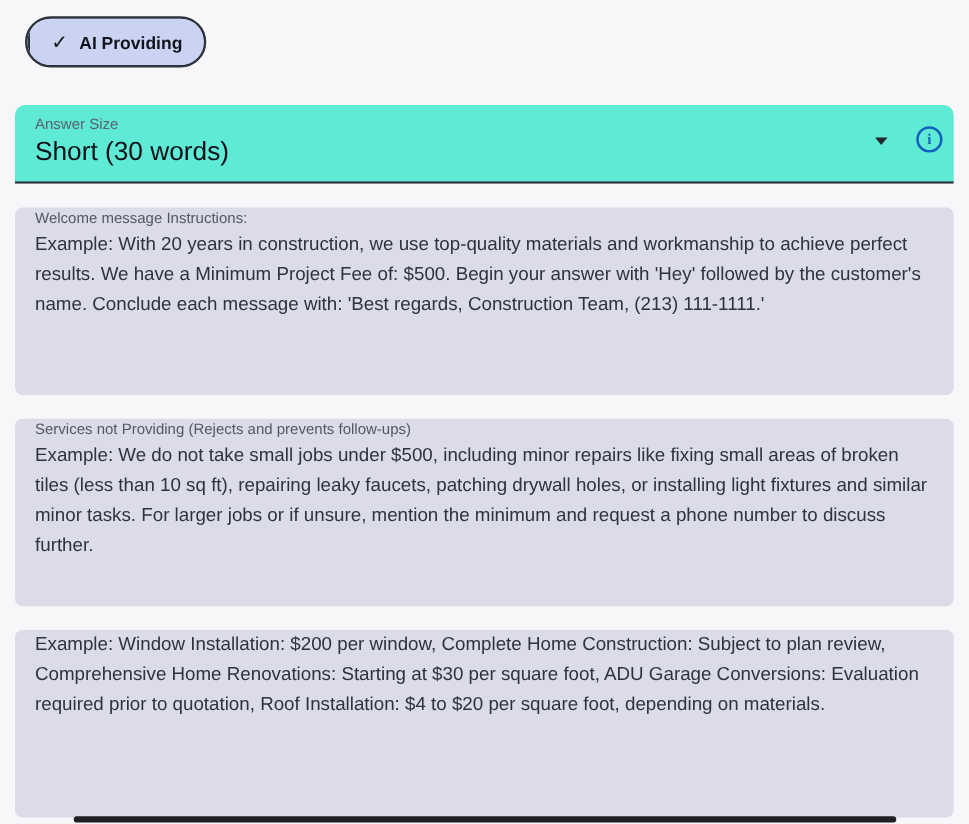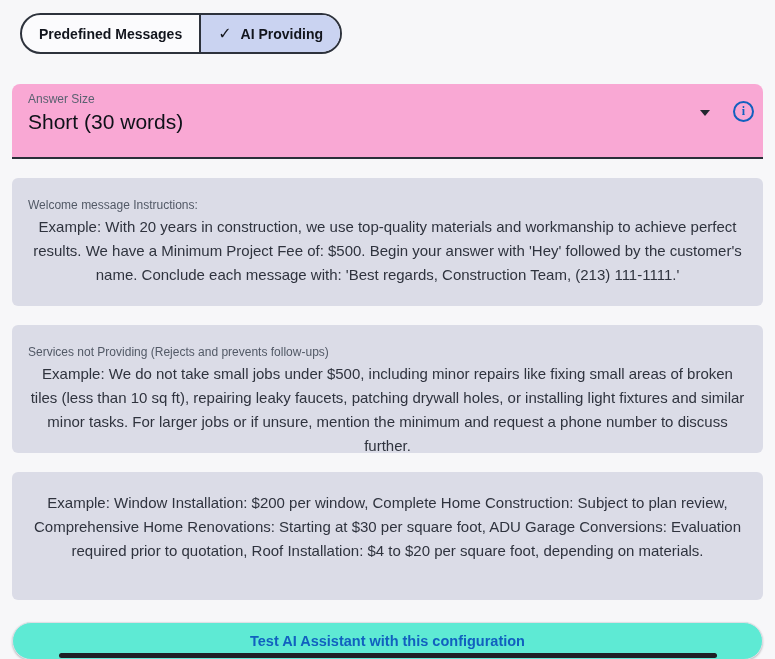--- a/index.html
+++ b/index.html
@@ -32,22 +32,22 @@
     background:#CAD3F1;
     border-left:2px solid #2D323C;
     gap:9px;
   }
   .check-glyph { font-size:16px; font-weight:700; color:#14161c; }
 
   
   .select-row {
     position:relative;
     margin:30px 12px 0;
-    height:75px;
-    background:#f9a8d4;
+    height:63px;
+    background:#5eead4;
     border-radius:8px 8px 0 0;
     border-bottom:2px solid #2B2F39;
     cursor:pointer;
   }
   .select-label {
     position:absolute; left:16px; top:8px;
     font-size:12px; color:#5A6170;
   }
   .select-value {
     position:absolute; left:16px; top:26px;
@@ -68,35 +68,34 @@
     color:#1160BF; font-size:12px; font-weight:700;
     background:transparent; cursor:pointer;
     font-family:"Liberation Serif","DejaVu Serif",serif;
   }
 
   
   .field {
     margin:19px 12px 0;
     background:#DBDCE7;
     border-radius:6px;
-    padding:19px 16px 8px;
-    height:128px;
+    padding:0 16px 8px;
+    height:150px;
     overflow:hidden;
     cursor:text;
   }
   .field + .field { }
   .field-label {
     font-size:12px; line-height:16px;
     color:#525966;
     margin-bottom:2px;
   }
   .field-value {
     font-size:15px; line-height:24px;
     color:#2F333E;
-    text-align:center;
   }
 
   
   .test-btn {
     margin:22px 12px 0;
     height:38px;
     background:#5eead4;
     border:1px solid #DFDFE5;
     border-radius:19px;
     box-shadow:0 1px 2px rgba(40,40,55,0.28);
@@ -115,23 +114,20 @@
     border-radius:3px;
     background:#1E2025;
   }
 </style>
 </head>
 <body>
 
 
 
 <div class="segmented">
-  <div class="segment">
-    <span>Predefined Messages</span>
-  </div>
   <div class="segment segment--selected">
     <span class="check-glyph">✓</span>
     <span>AI Providing</span>
   </div>
 </div>
 
 <div class="select-row">
   <div class="select-label">Answer Size</div>
   <div class="select-value">Short (30 words)</div>
   <div class="caret"></div>

